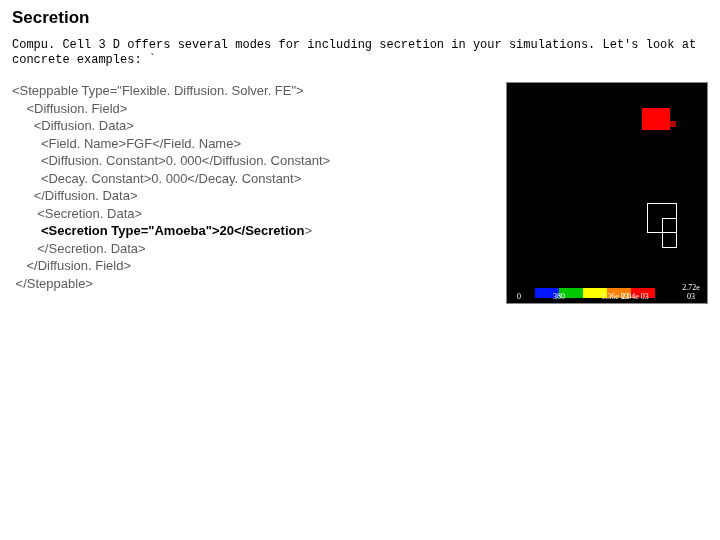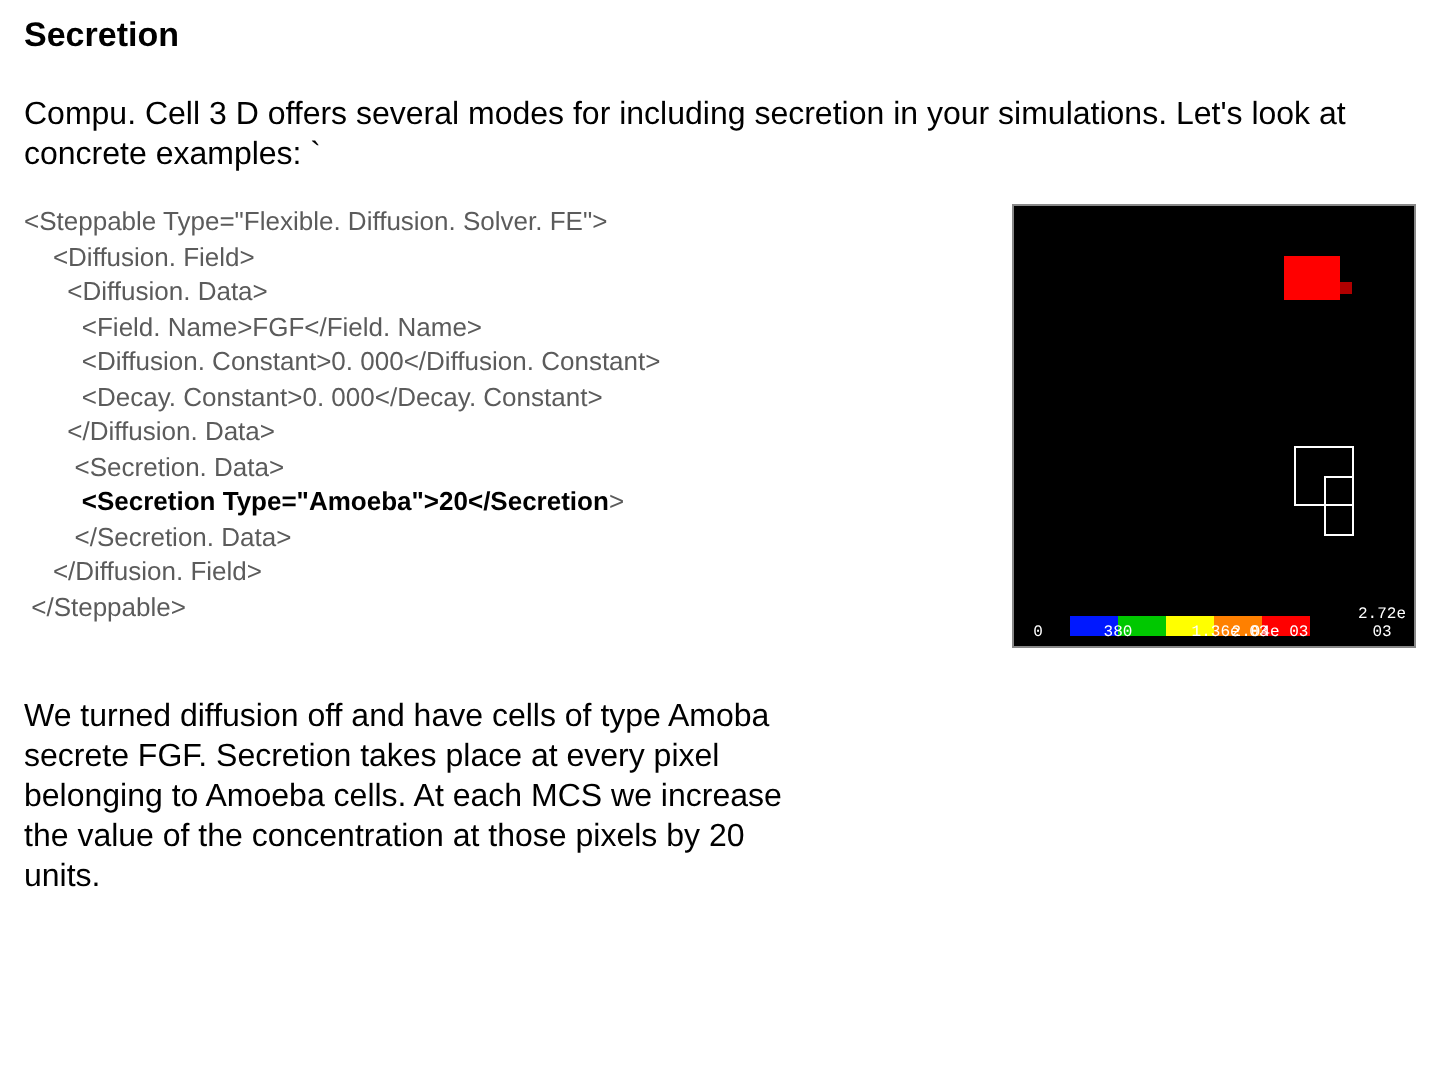--- a/index.html
+++ b/index.html
@@ -8,28 +8,29 @@
     width: 720px;
     height: 540px;
     box-sizing: border-box;
     font-family: Arial, Helvetica, sans-serif;
     font-size: 15px;
     color: #000;
     background: #fff;
     overflow: hidden;
   }
   h2.title {
-    margin: 0 0 20px 0;
+    margin: 0 0 10px 0;
     font-size: 17px;
     font-weight: bold;
   }
   p.intro {
     margin: 0 0 14px 0;
-    font-size: 16px;
+    font-size: 12px;
     line-height: 1.25;
+    font-family: Liberation Mono, monospace;
   }
   .columns {
     display: flex;
     gap: 10px;
   }
   .left {
     flex: 1 1 auto;
   }
   .code {
     font-family: Arial, Helvetica, sans-serif;
@@ -82,21 +83,21 @@
   .legend .swatch {
     width: 24px;
     height: 10px;
   }
   .legend .tick {
     position: absolute;
     bottom: 0;
     font-size: 8px;
     color: #fff;
     transform: translateX(-50%);
-    font-family: Liberation Mono, monospace;
+    font-family: Liberation Serif, serif;
     text-align: center;
   }
 </style>
 </head>
 <body>
 
 <h2 class="title">Secretion</h2>
 
 <p class="intro">Compu. Cell 3 D offers several modes for including secretion in your simulations. Let's look at concrete examples: `</p>
 
@@ -109,21 +110,20 @@
 <span>        &lt;Field. Name&gt;FGF&lt;/Field. Name&gt;</span>
 <span>        &lt;Diffusion. Constant&gt;0. 000&lt;/Diffusion. Constant&gt;</span>
 <span>        &lt;Decay. Constant&gt;0. 000&lt;/Decay. Constant&gt;</span>
 <span>      &lt;/Diffusion. Data&gt;</span>
 <span>       &lt;Secretion. Data&gt;</span>
 <span class="bold">        &lt;Secretion Type="Amoeba"&gt;20&lt;/Secretion</span><span>&gt;</span>
 <span>       &lt;/Secretion. Data&gt;</span>
 <span>    &lt;/Diffusion. Field&gt;</span>
 <span> &lt;/Steppable&gt;</span></div>
 
-    <p class="explain">We turned diffusion off and have cells of type Amoba secrete FGF. Secretion takes place at every pixel belonging to Amoeba cells. At each MCS we increase the value of the concentration at those pixels by 20 units.</p>
   </div>
 
   <div class="sim">
     <div class="redbox" style="left:135px; top:25px; width:28px; height:22px;"></div>
     <div class="redblob" style="left:163px; top:38px;"></div>
     <div class="gridbox" style="left:140px; top:120px; width:30px; height:30px;"></div>
     <div class="gridbox" style="left:155px; top:135px; width:15px; height:30px;"></div>
 
     <div class="legend">
       <div class="swatch" style="background:#000" style-bg="#000000"></div>

